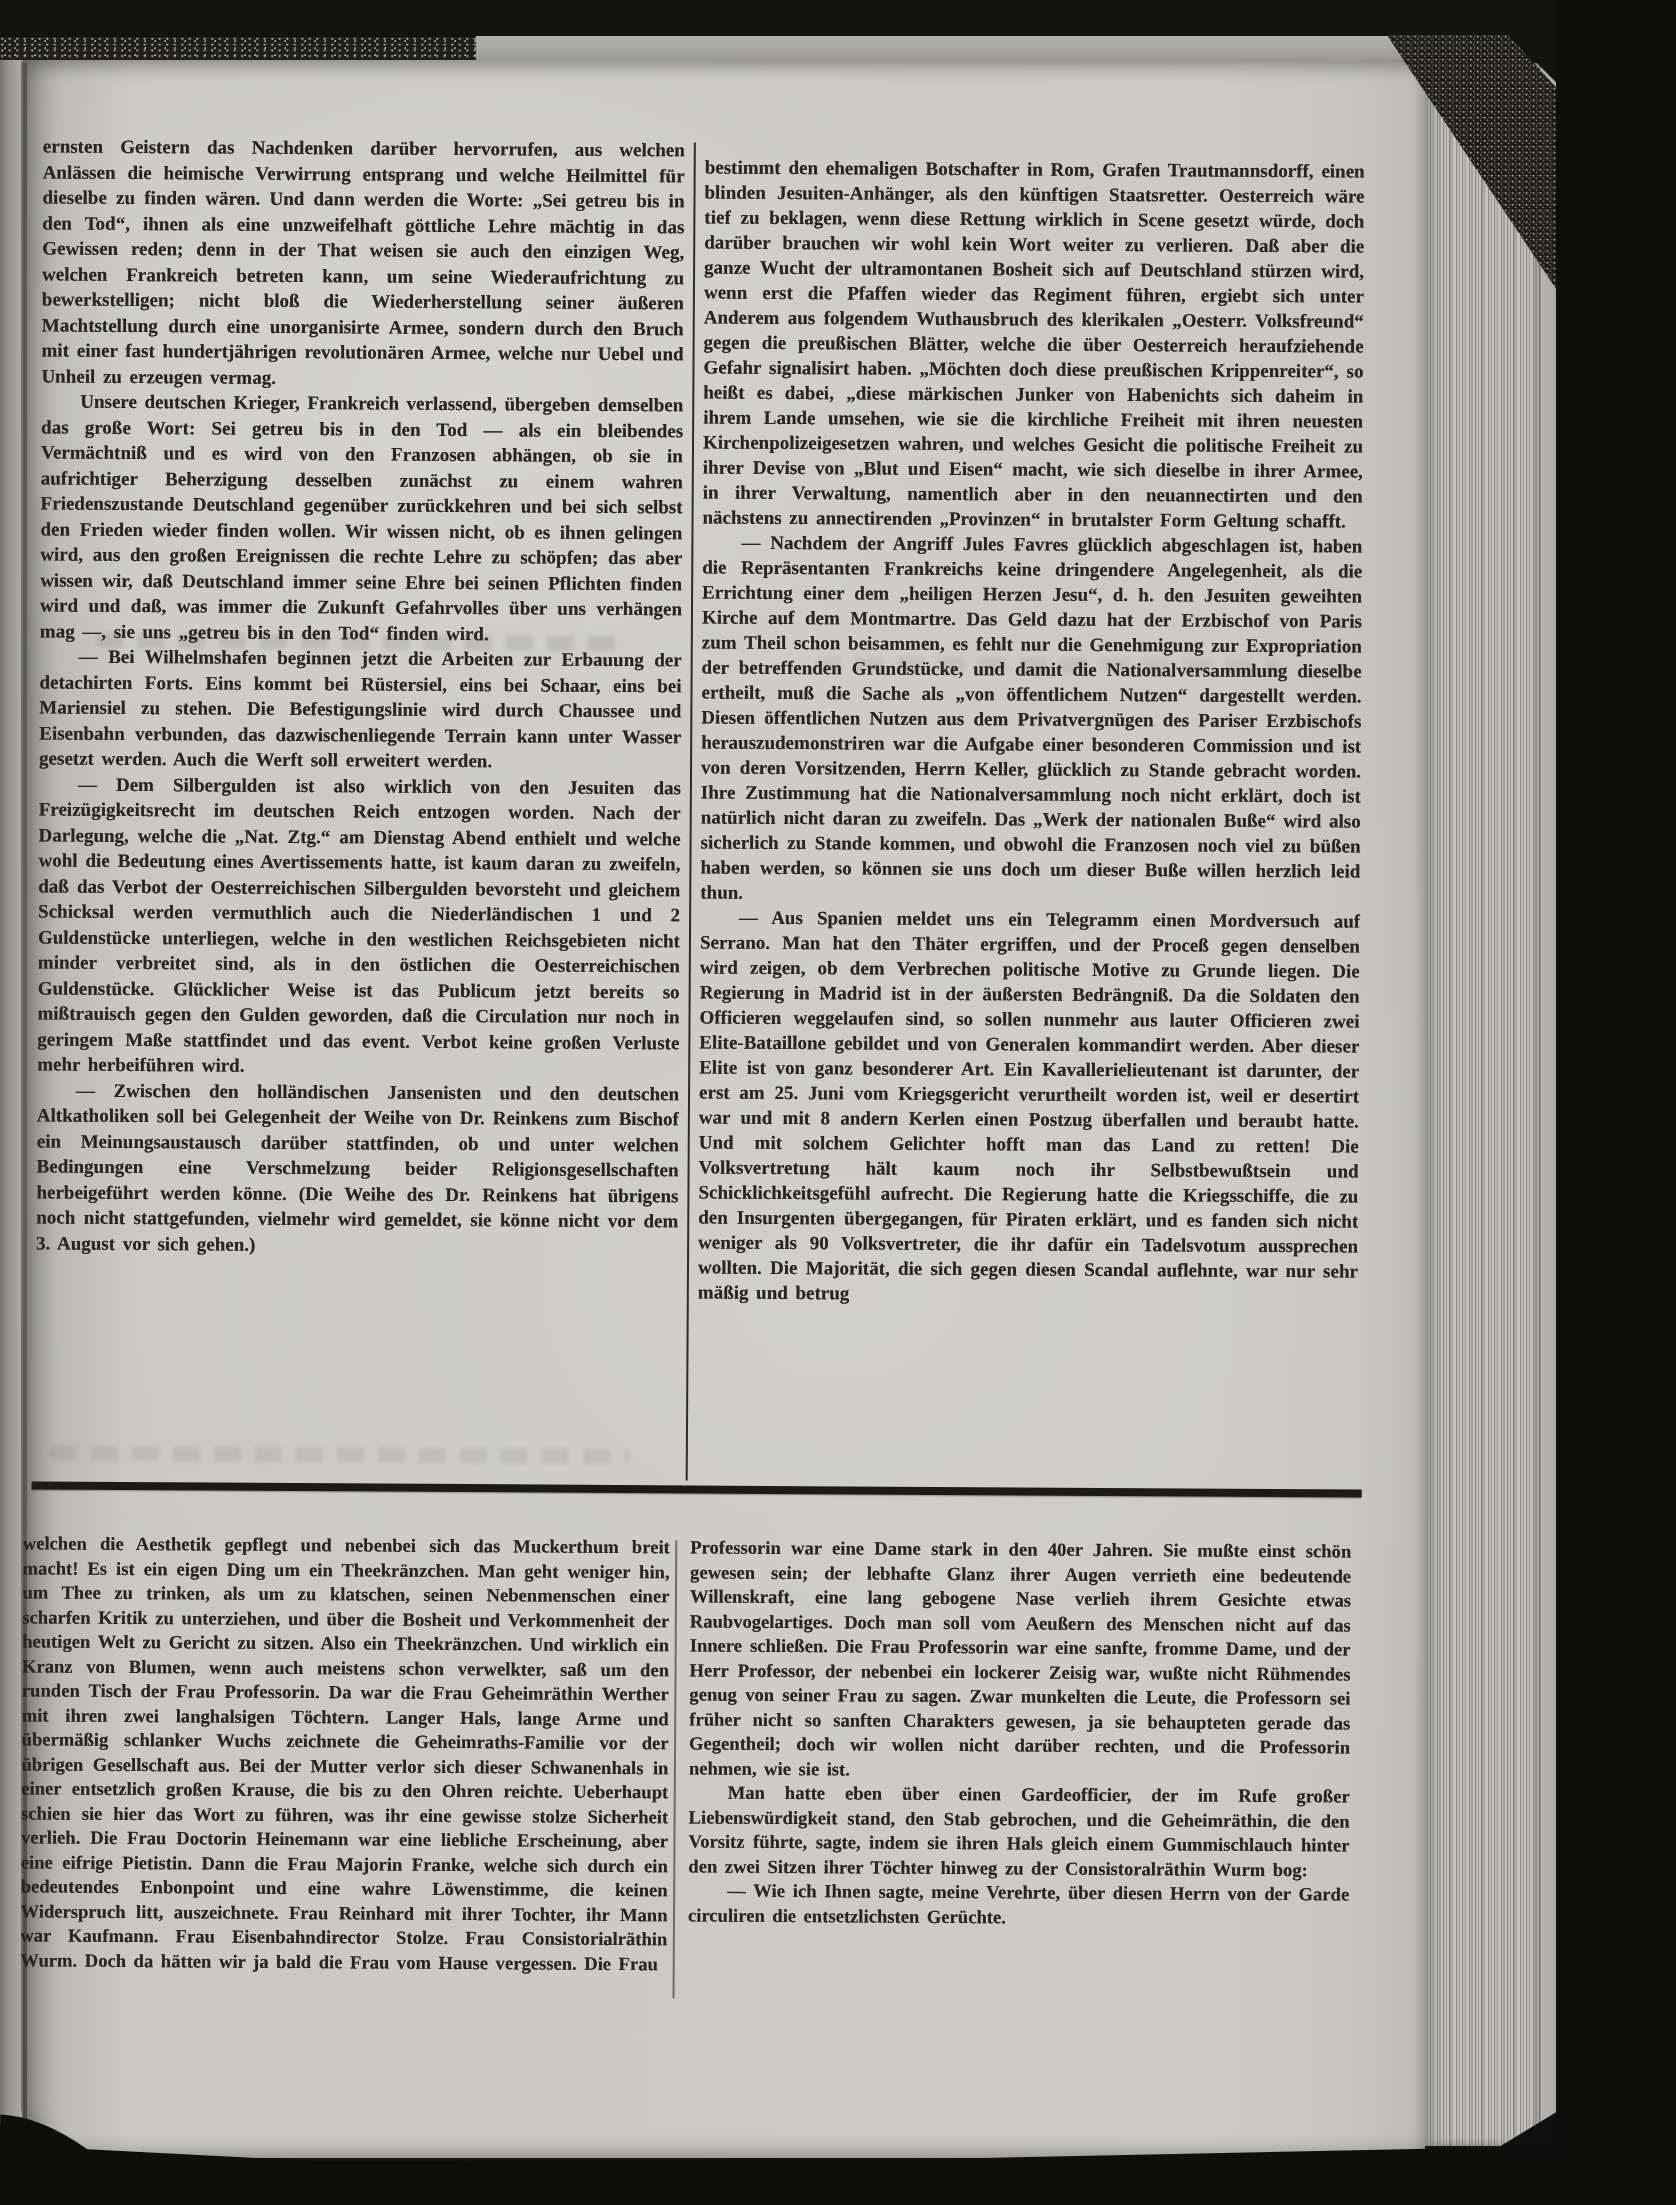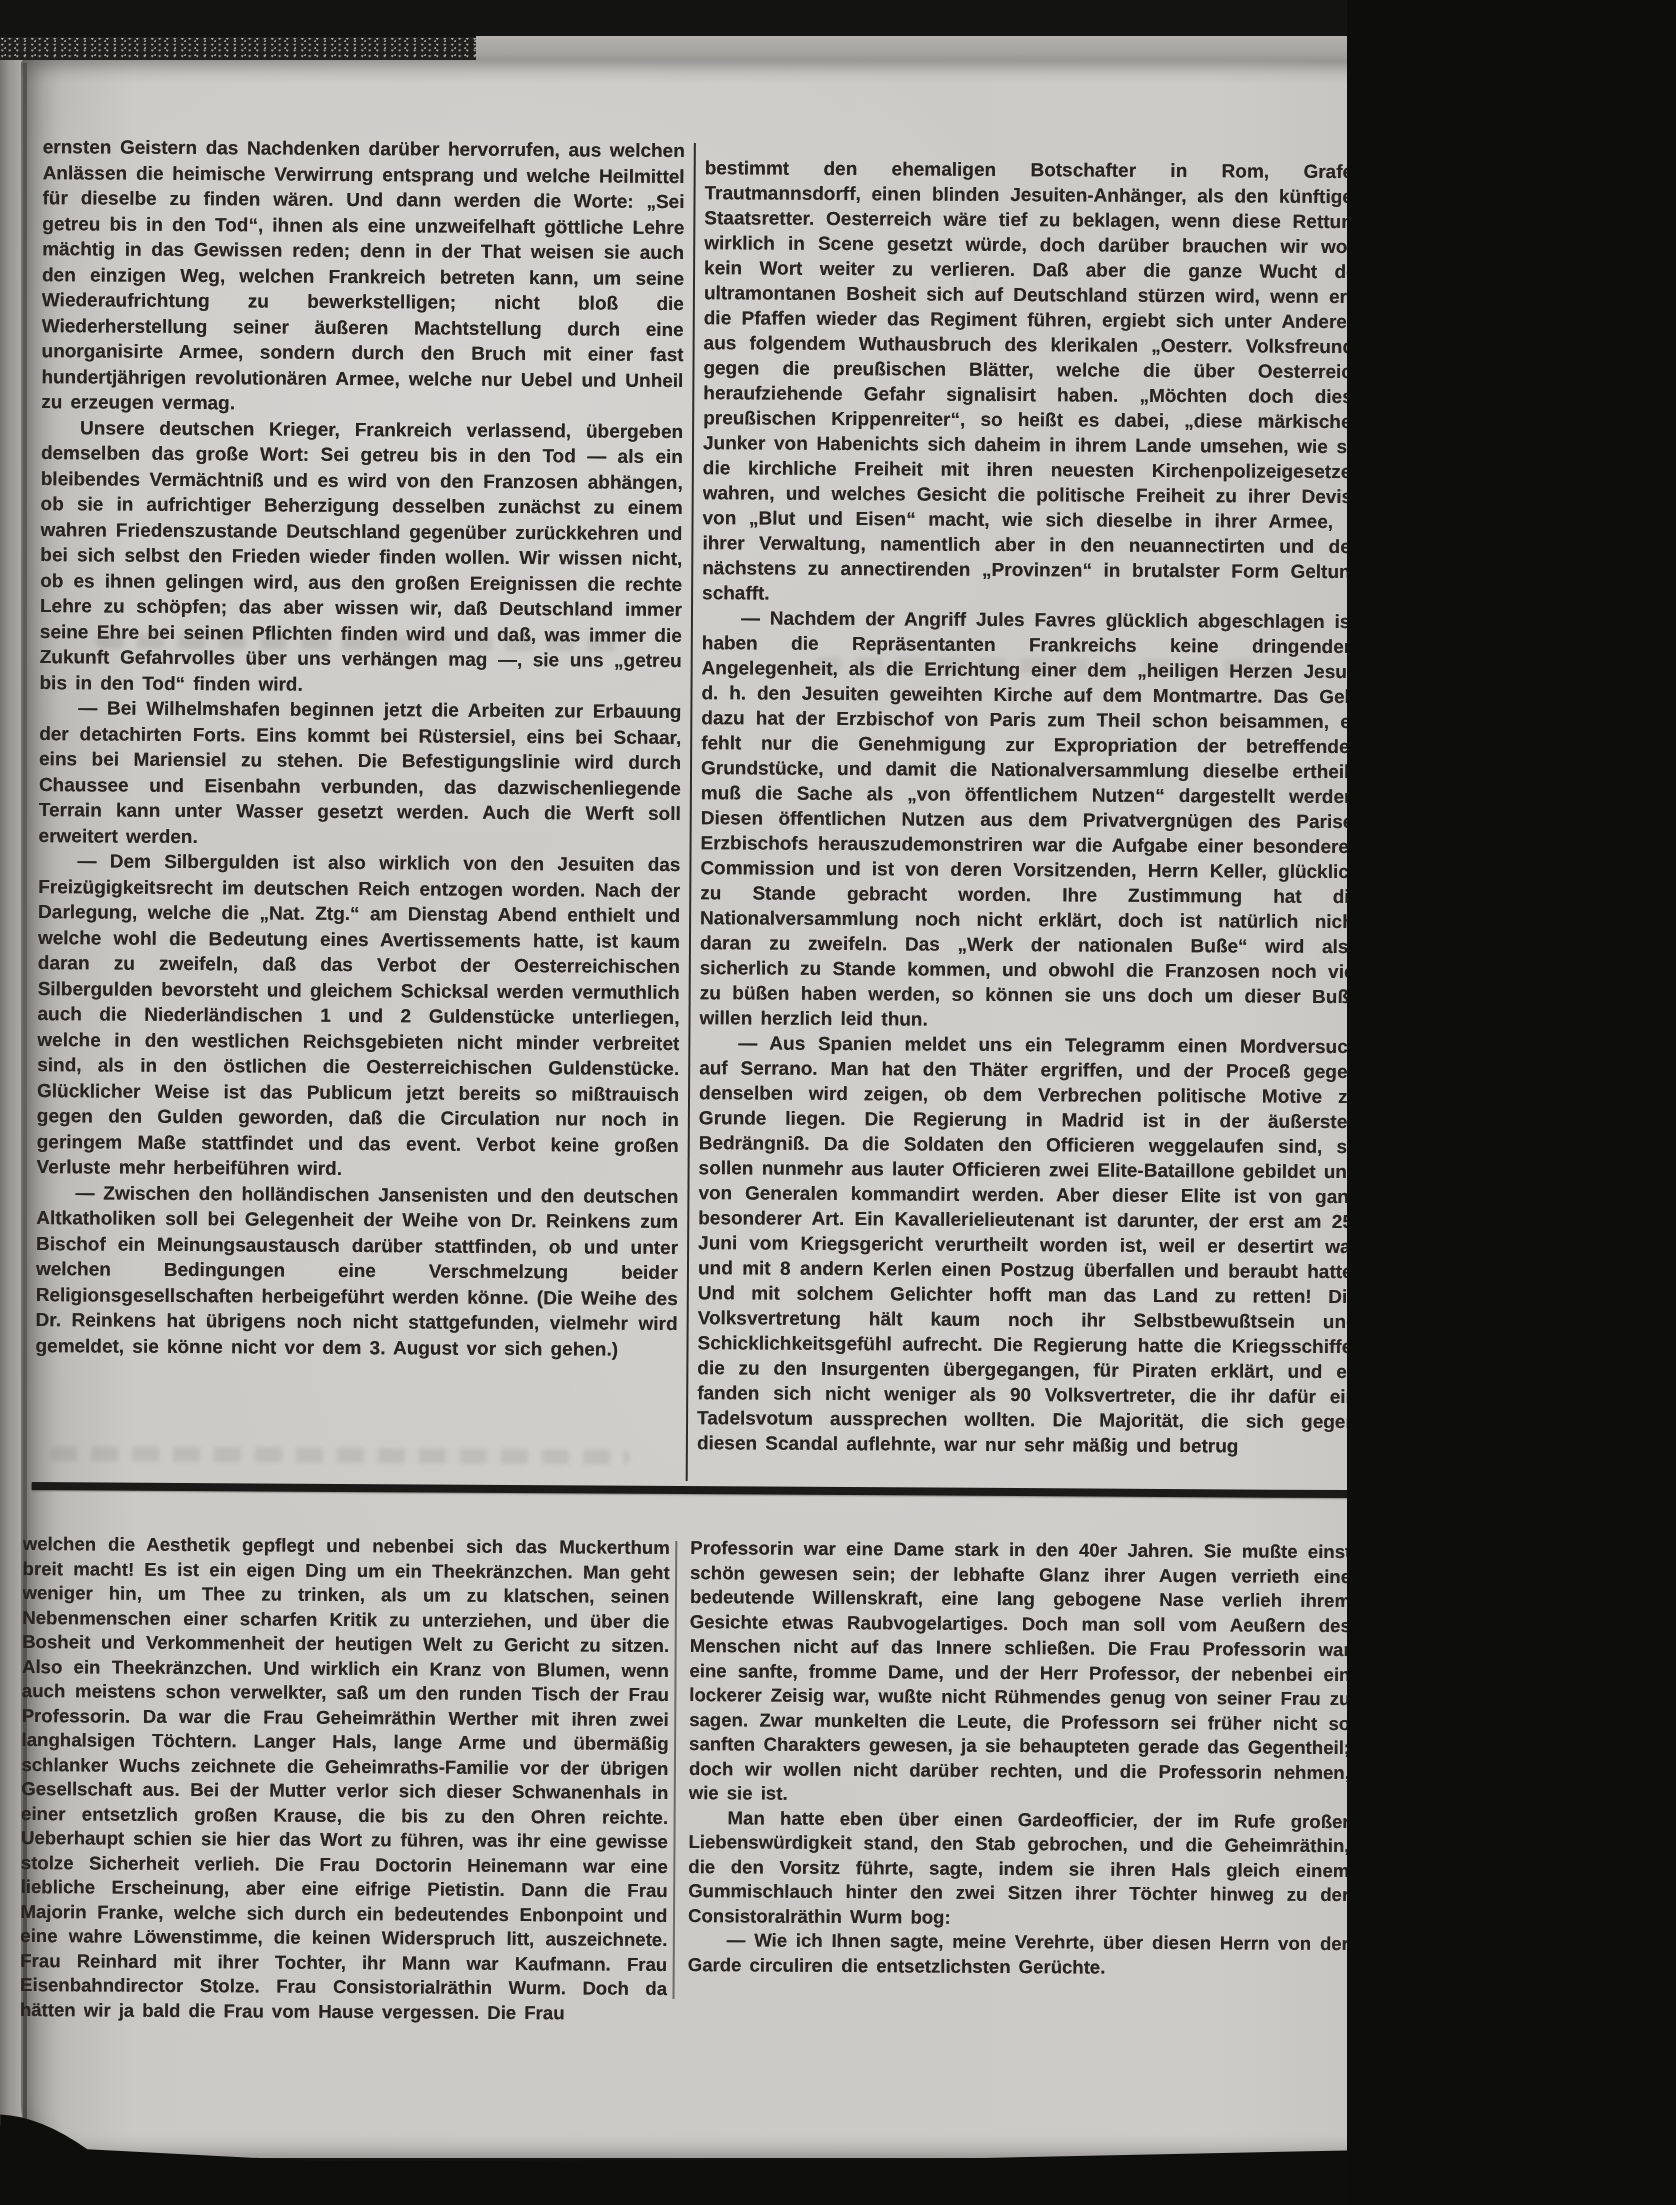--- a/index.html
+++ b/index.html
@@ -1,17 +1,17 @@
 <!DOCTYPE html>
 <html style="font-size:9.3px"><head>
 <meta charset="utf-8">
 <style>
   html,body{margin:0;padding:0;background:#0d0d0c;}
-  #screen{position:relative;width:1347px;height:2205px;overflow:hidden;background:#84cc16;
-          font-family:Liberation Sans, sans-serif;}
+  #screen{position:relative;width:1556px;height:2205px;overflow:hidden;background:#84cc16;
+          font-family:Liberation Serif, serif;}
 
   
   .cloth-bg{position:absolute;inset:0;
     background:
       radial-gradient(1.7px 1.7px at 4.1px 2.9px, rgba(255,255,255,0.05), transparent 2.3px),
       #141413;
     background-size:13.3px 10px;}
   .page-main{position:absolute;left:21px;top:60px;width:1404px;height:2098px;
     border-radius:3.5px 5.8px 8.1px 52px;
     background:

